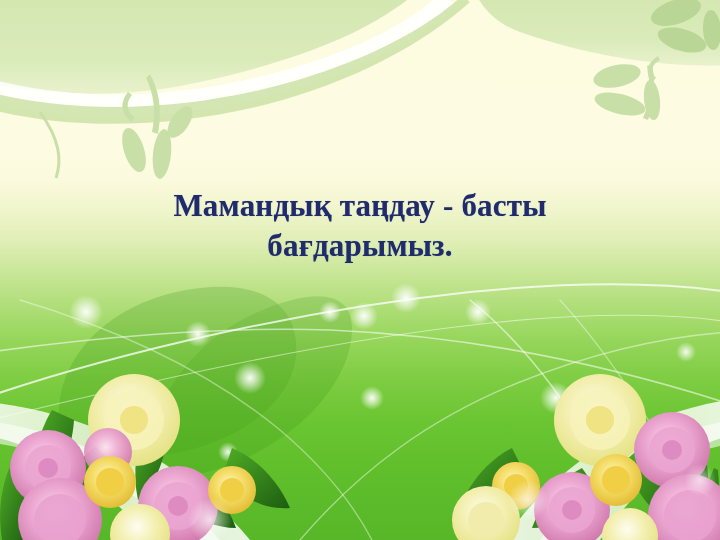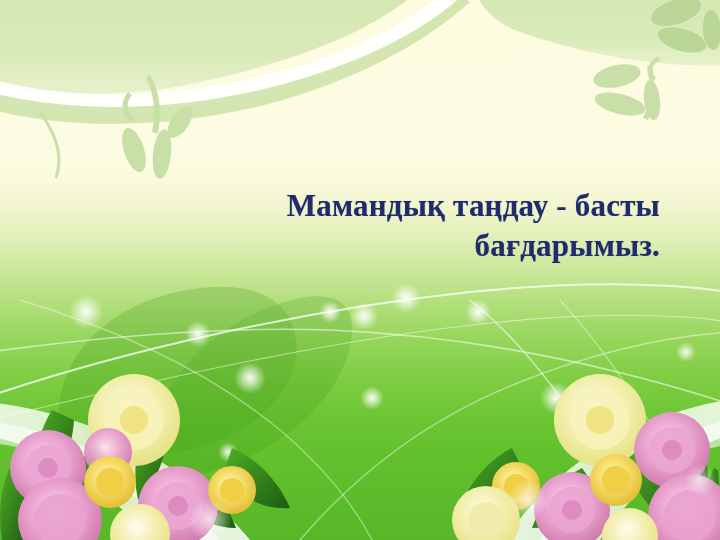--- a/index.html
+++ b/index.html
@@ -38,22 +38,22 @@
     pointer-events: none;
   }
   .layer svg { display: block; width: 720px; height: 540px; }
 
   
   #title-block {
     position: absolute;
     left: 0;
     right: 0;
     top: 186px;
-    text-align: right;
-    padding: 0 60px;
+    text-align: center;
+    padding: 0 84px;
     box-sizing: border-box;
   }
   #title-text {
     margin: 0;
     font-size: 31px;
     line-height: 40px;
     font-weight: bold;
     color: #1f2b6d;
     letter-spacing: 0.2px;
     white-space: pre-line;

